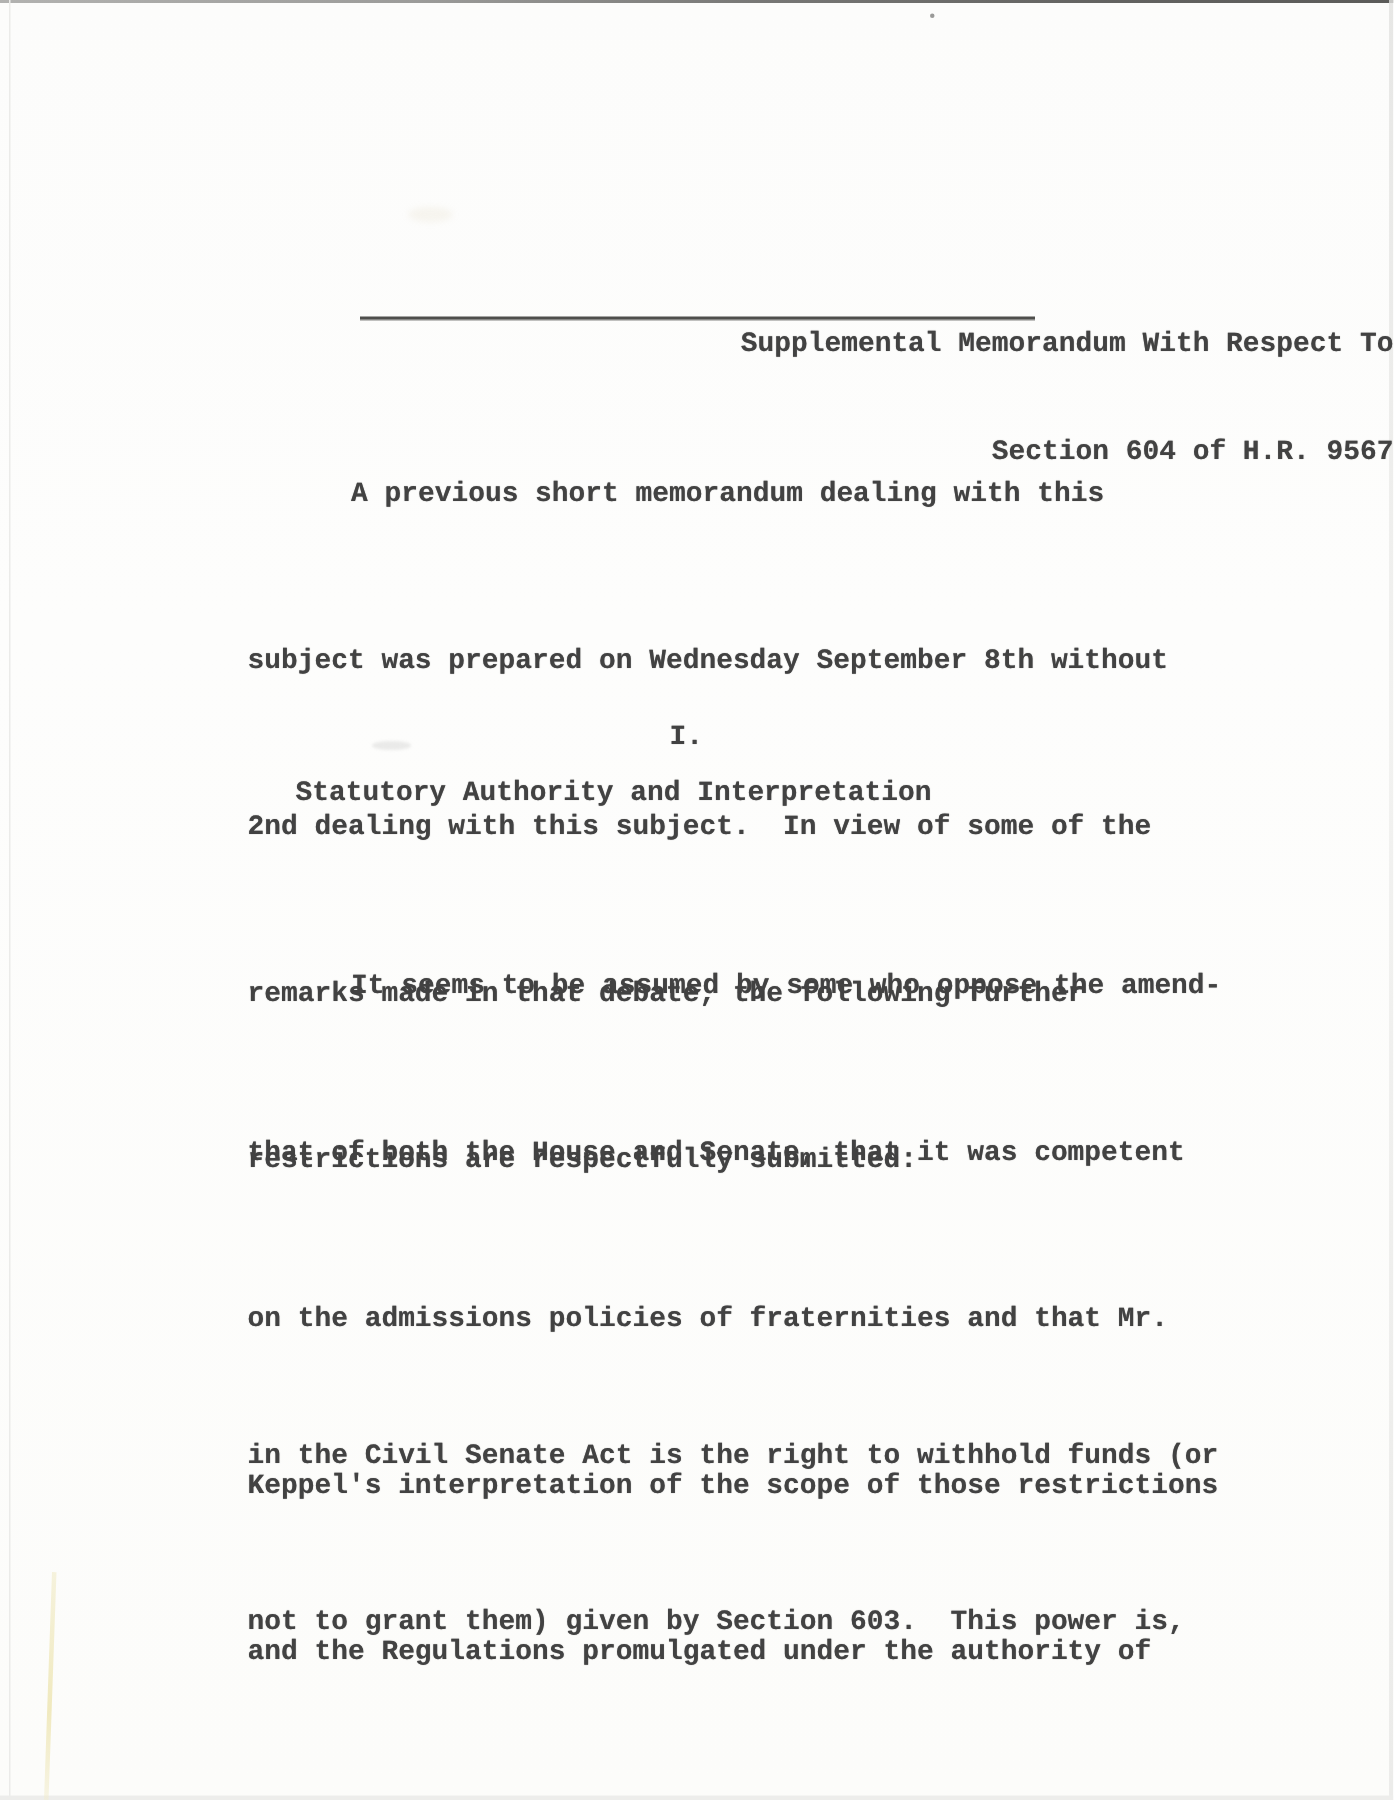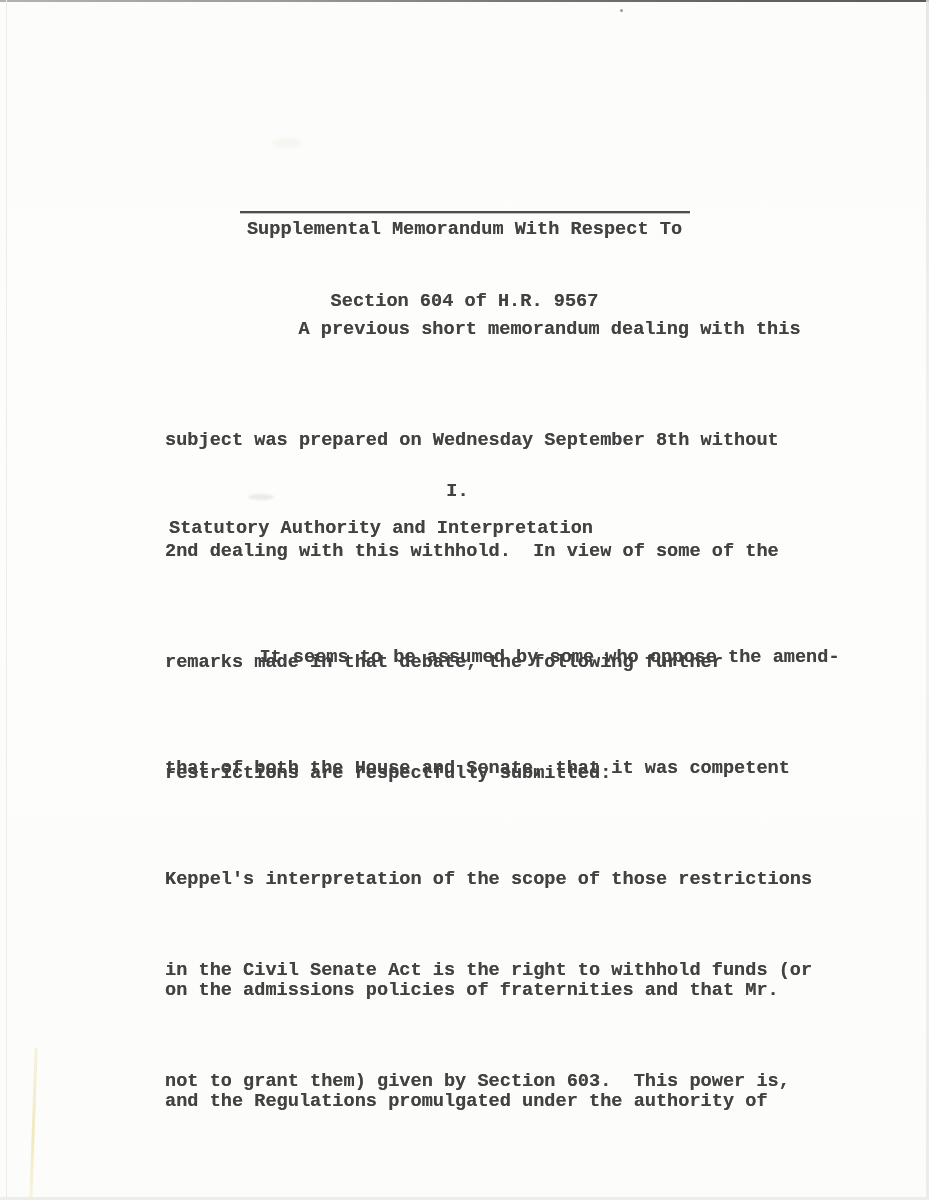--- a/index.html
+++ b/index.html
@@ -59,45 +59,45 @@
   
   .txt { 
     position: absolute;
     font-size: 18.6px;
     letter-spacing: 0;
     white-space: pre;
     text-shadow: 0 0 0.6px rgba(62,62,62,.65);
   }
   .doc-title {
     top: 170px; left: 0; width: 929px;
-    text-align: center;
+    text-align: right;
     line-height: 24px;
   }
   .title-underline {
     position: absolute; top: 211px; left: 240px; width: 450px; height: 2px;
     background: #4e4e4c;
     box-shadow: 0 1px 0 rgba(120,120,118,.45);
   }
   .body-block {
     left: 165px; width: 700px;
     line-height: 37px;
     text-align: left;
   }
   .para-1 { top: 237px; }
   .para-2 { top: 565px; }
   .para-3 { top: 878px; }
   .line { display: block; }
-  .indent { padding-left: 69px; text-align: center; }
+  .indent { padding-left: 69px; }
   .section-number {
     top: 473px; left: 0; width: 915px;
     text-align: center; line-height: 37px;
   }
   .section-heading {
     top: 510px; left: 0; width: 762px;
-    text-align: center; line-height: 37px;
+    text-align: center; line-height: 37px; padding-left: 28px;
   }
 </style>
 </head>
 <body>
 
 <div class="page">
 
   <div class="edge-top"></div>
   <div class="edge-left"></div>
   <div class="edge-right"></div>
@@ -109,33 +109,33 @@
 
   <div class="txt doc-title">
     <span class="line">Supplemental Memorandum With Respect To</span>
     <span class="line">Section 604 of H.R. 9567</span>
   </div>
   <div class="title-underline"></div>
 
   <div class="txt body-block para-1">
     <span class="line indent">A previous short memorandum dealing with this</span>
     <span class="line">subject was prepared on Wednesday September 8th without</span>
-    <span class="line">2nd dealing with this withhold.  In view of some of the</span>
+    <span class="line">2nd dealing with this subject.  In view of some of the</span>
     <span class="line">remarks made in that debate, the following further</span>
     <span class="line">restrictions are respectfully submitted:</span>
   </div>
 
   <div class="txt section-number">I.</div>
   <div class="txt section-heading">Statutory Authority and Interpretation</div>
 
   <div class="txt body-block para-2">
     <span class="line indent">It seems to be assumed by some who oppose the amend-</span>
     <span class="line">that of both the House and Senate, that it was competent</span>
+    <span class="line">on the admissions policies of fraternities and that Mr.</span>
     <span class="line">Keppel's interpretation of the scope of those restrictions</span>
-    <span class="line">on the admissions policies of fraternities and that Mr.</span>
     <span class="line">and the Regulations promulgated under the authority of</span>
     
     
   </div>
 
   <div class="txt body-block para-3">
     <span class="line">in the Civil Senate Act is the right to withhold funds (or</span>
     <span class="line">not to grant them) given by Section 603.  This power is,</span>
     
     

